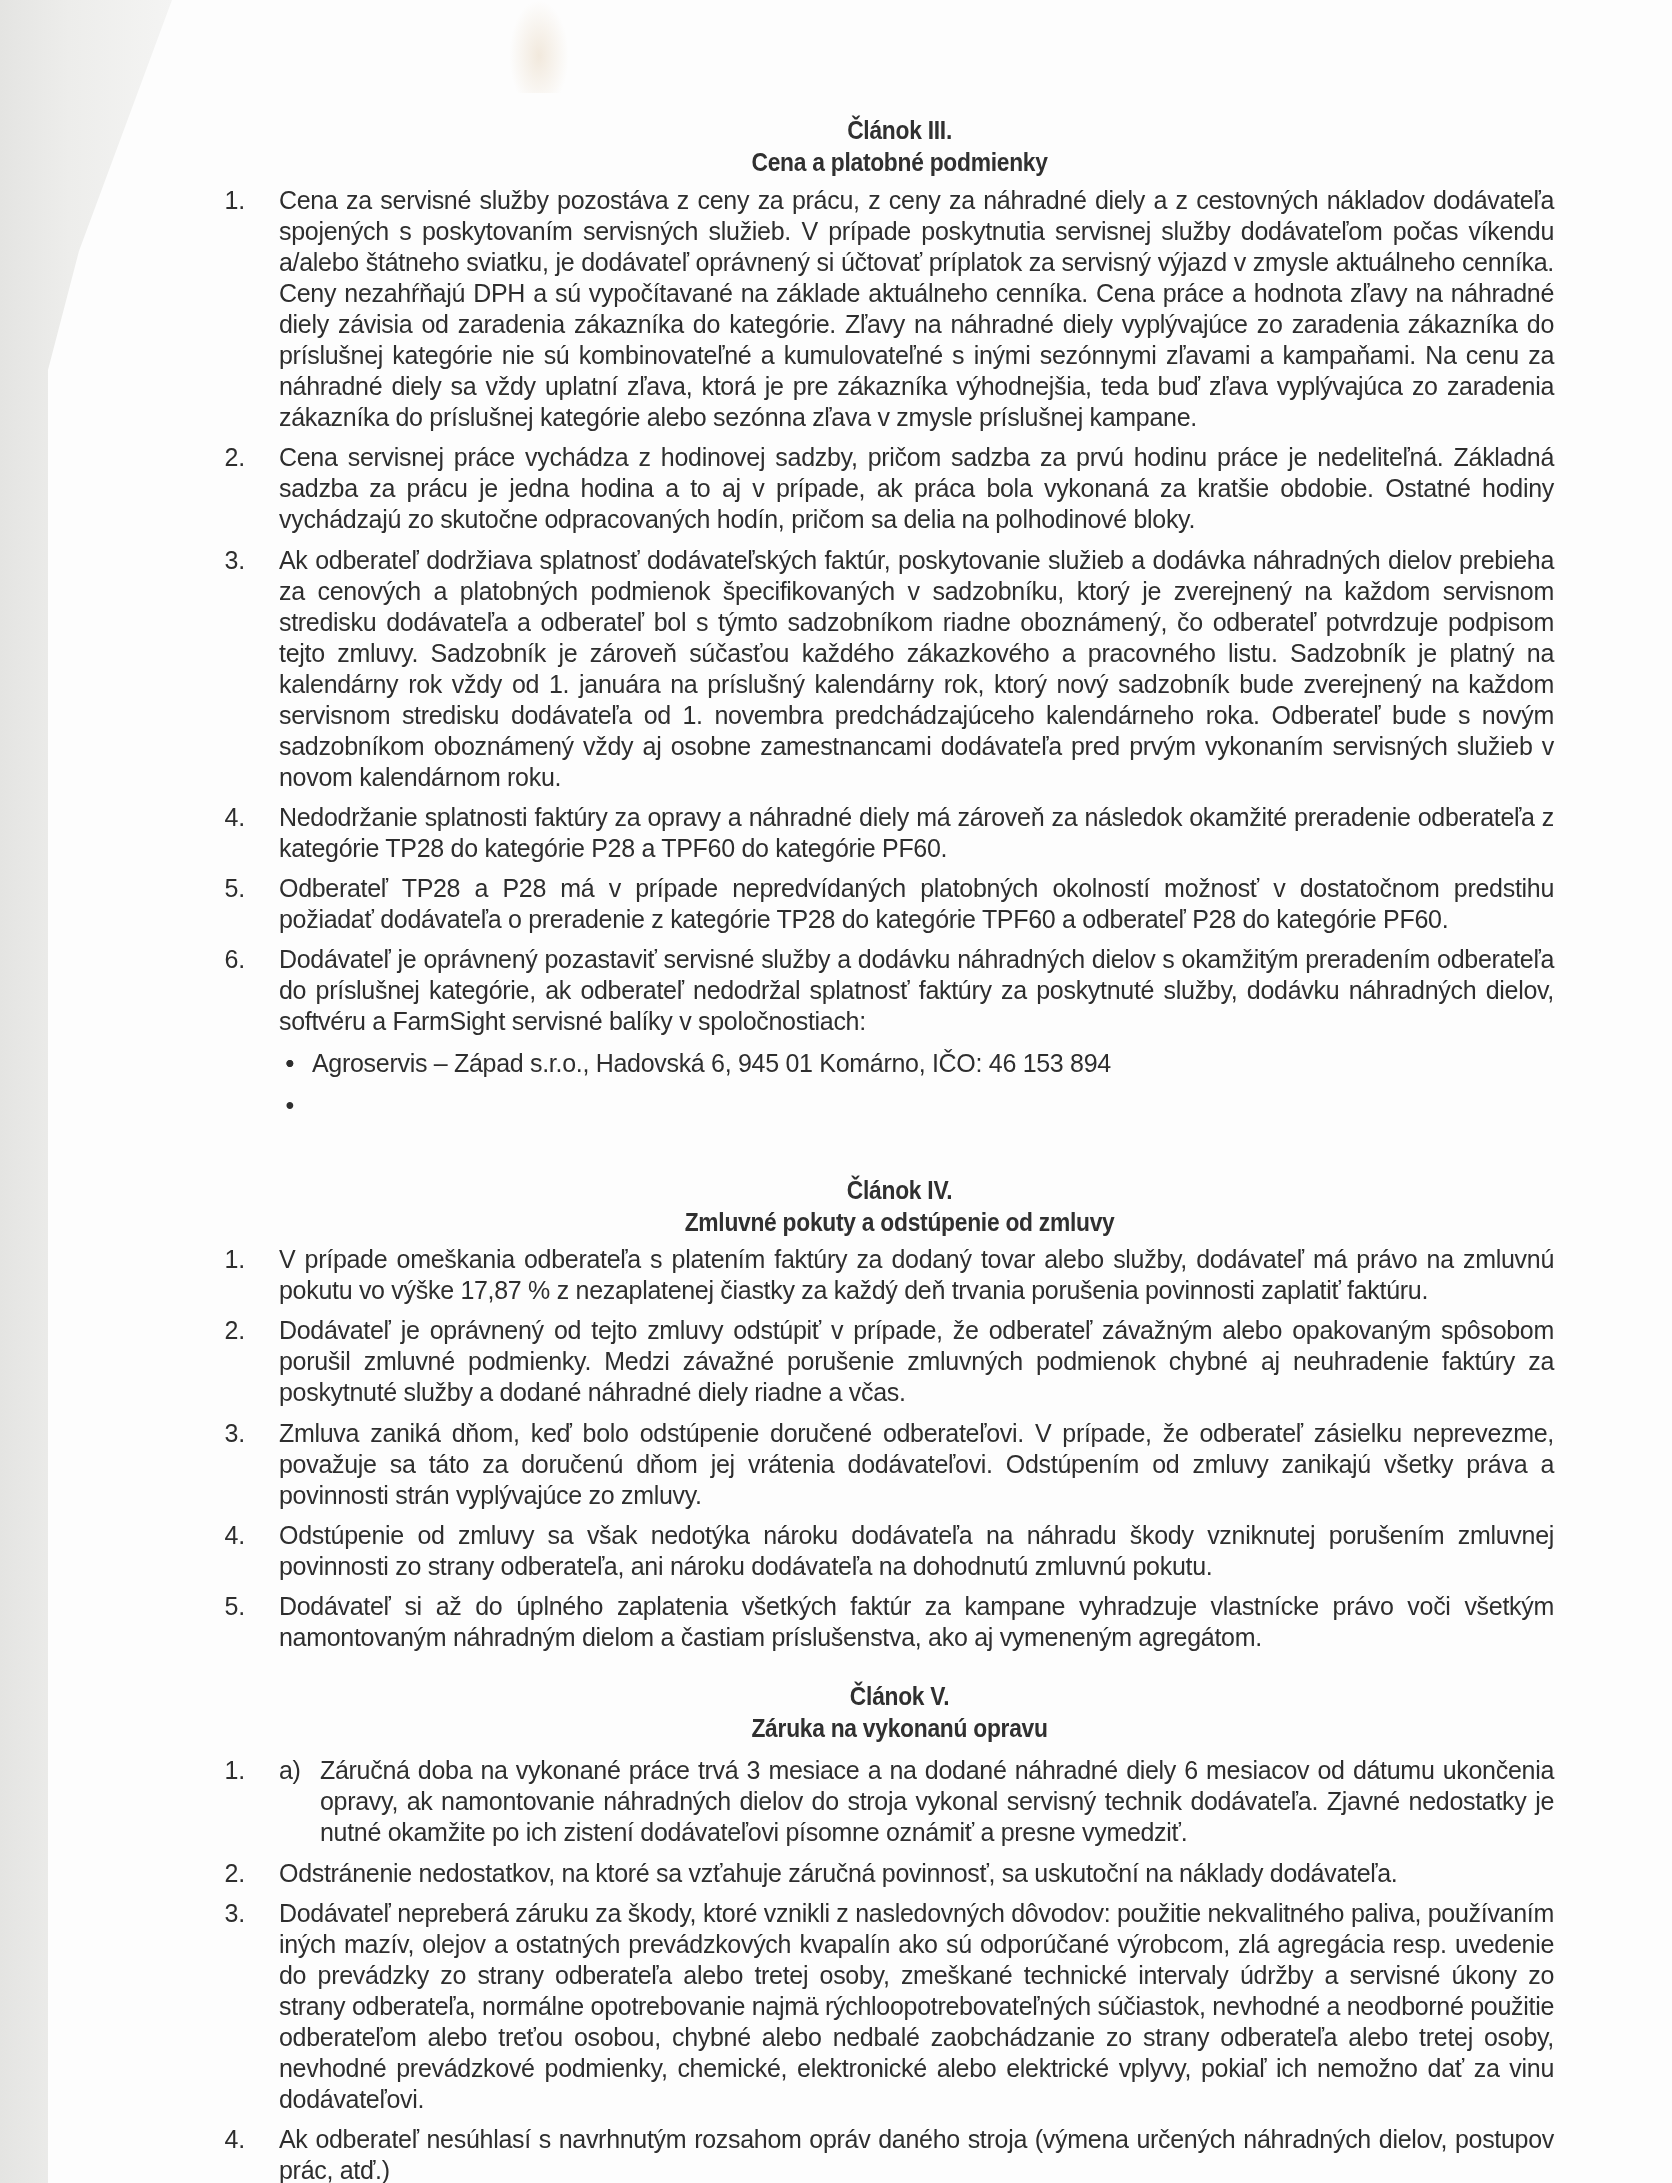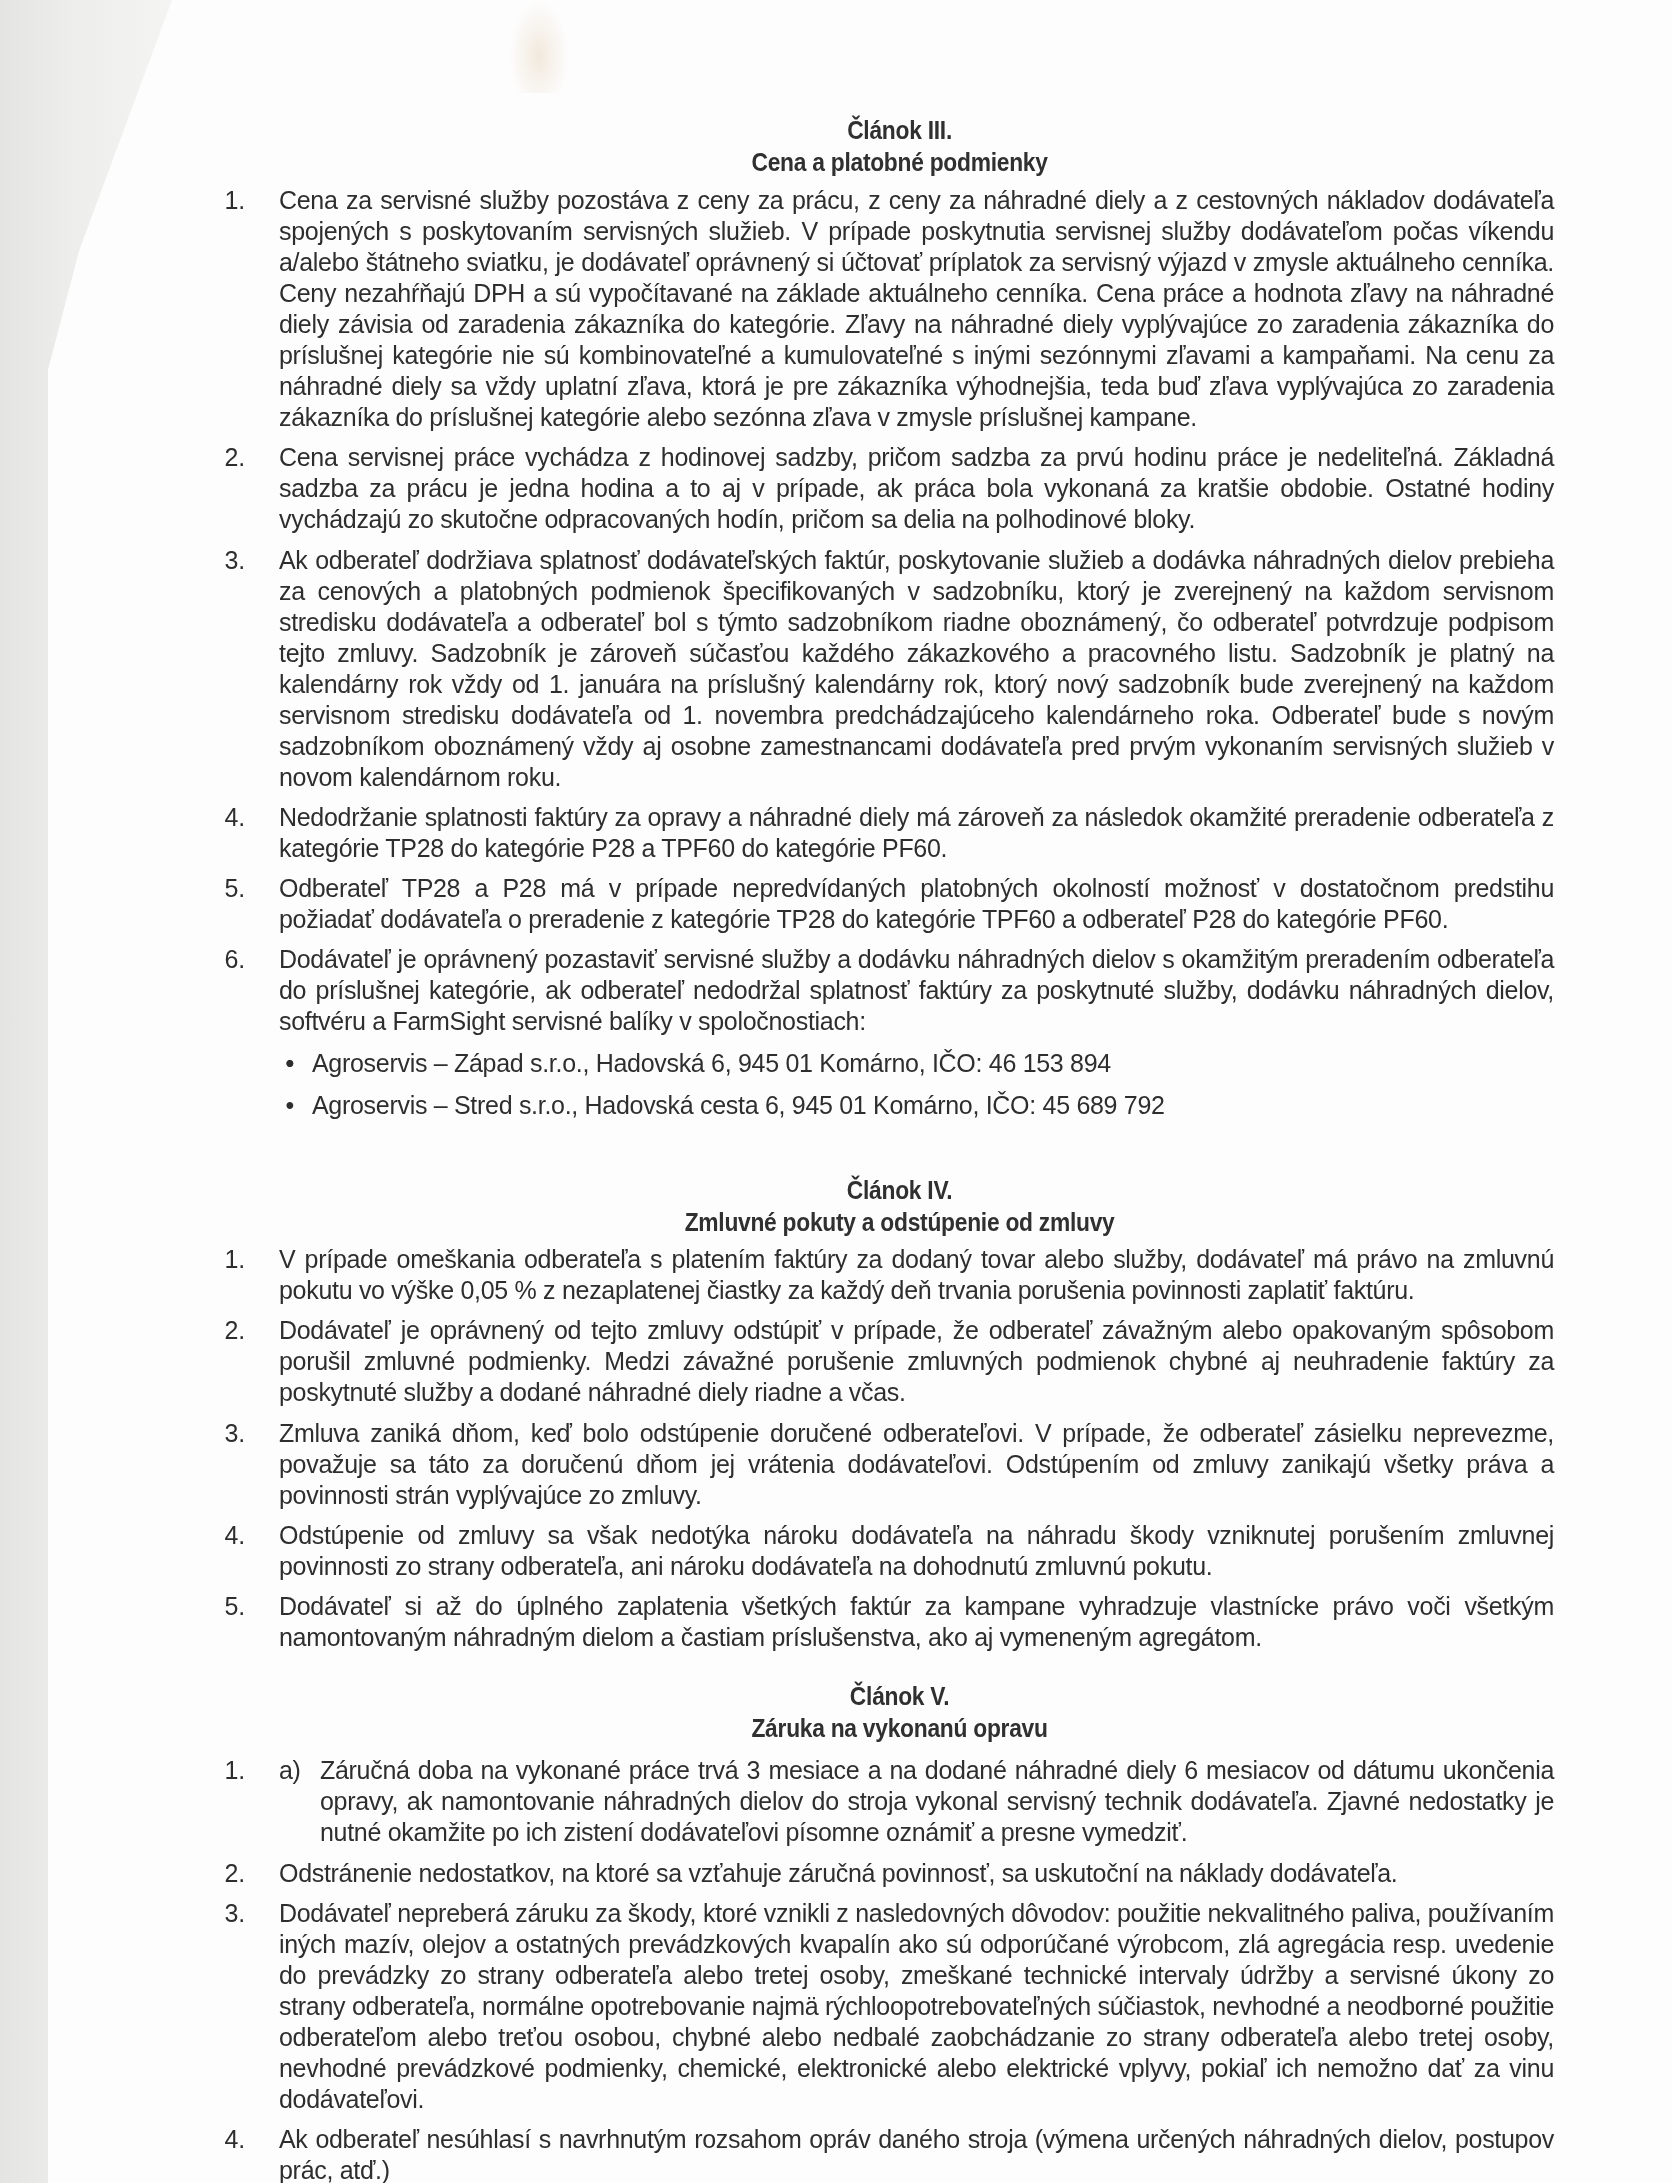--- a/index.html
+++ b/index.html
@@ -67,33 +67,33 @@
     <div class="item">
       <span class="num">5.</span>
       <div>Odberateľ TP28 a P28 má v prípade nepredvídaných platobných okolností možnosť v dostatočnom predstihu požiadať dodávateľa o preradenie z kategórie TP28 do kategórie TPF60 a odberateľ P28 do kategórie PF60.</div>
     </div>
     <div class="item">
       <span class="num">6.</span>
       <div>Dodávateľ je oprávnený pozastaviť servisné služby a dodávku náhradných dielov s okamžitým preradením odberateľa do príslušnej kategórie, ak odberateľ nedodržal splatnosť faktúry za poskytnuté služby, dodávku náhradných dielov, softvéru a FarmSight servisné balíky v spoločnostiach:</div>
       <ul class="bullets">
         <li><span class="dot">•</span></li>
         <li><span class="dot">•</span><span>Agroservis – Západ s.r.o., Hadovská 6, 945 01 Komárno, IČO: 46 153 894</span></li>
-        <li><span class="dot">•</span><span>Agroservis – Stred s.r.o., Hadovská cesta 6, 945 01 Komárno, IČO: 45 689 792</span></li>
+        <li><span class="dot">•</span></li>
       </ul>
     </div>
   </div>
 
   <div class="heading" style="top:1174px;">
     <div>Článok IV.</div>
     <div>Zmluvné pokuty a odstúpenie od zmluvy</div>
   </div>
   <div class="section" style="top:1244px;">
     <div class="item">
       <span class="num">1.</span>
-      <div>V prípade omeškania odberateľa s platením faktúry za dodaný tovar alebo služby, dodávateľ má právo na zmluvnú pokutu vo výške 0,05 % z nezaplatenej čiastky za každý deň trvania porušenia povinnosti zaplatiť faktúru.</div>
+      <div>V prípade omeškania odberateľa s platením faktúry za dodaný tovar alebo služby, dodávateľ má právo na zmluvnú pokutu vo výške 17,87 % z nezaplatenej čiastky za každý deň trvania porušenia povinnosti zaplatiť faktúru.</div>
     </div>
     <div class="item">
       <span class="num">2.</span>
       <div>Dodávateľ je oprávnený od tejto zmluvy odstúpiť v prípade, že odberateľ závažným alebo opakovaným spôsobom porušil zmluvné podmienky. Medzi závažné porušenie zmluvných podmienok chybné aj neuhradenie faktúry za poskytnuté služby a dodané náhradné diely riadne a včas.</div>
     </div>
     <div class="item">
       <span class="num">3.</span>
       <div>Zmluva zaniká dňom, keď bolo odstúpenie doručené odberateľovi. V prípade, že odberateľ zásielku neprevezme, považuje sa táto za doručenú dňom jej vrátenia dodávateľovi. Odstúpením od zmluvy zanikajú všetky práva a povinnosti strán vyplývajúce zo zmluvy.</div>
     </div>
     <div class="item">

